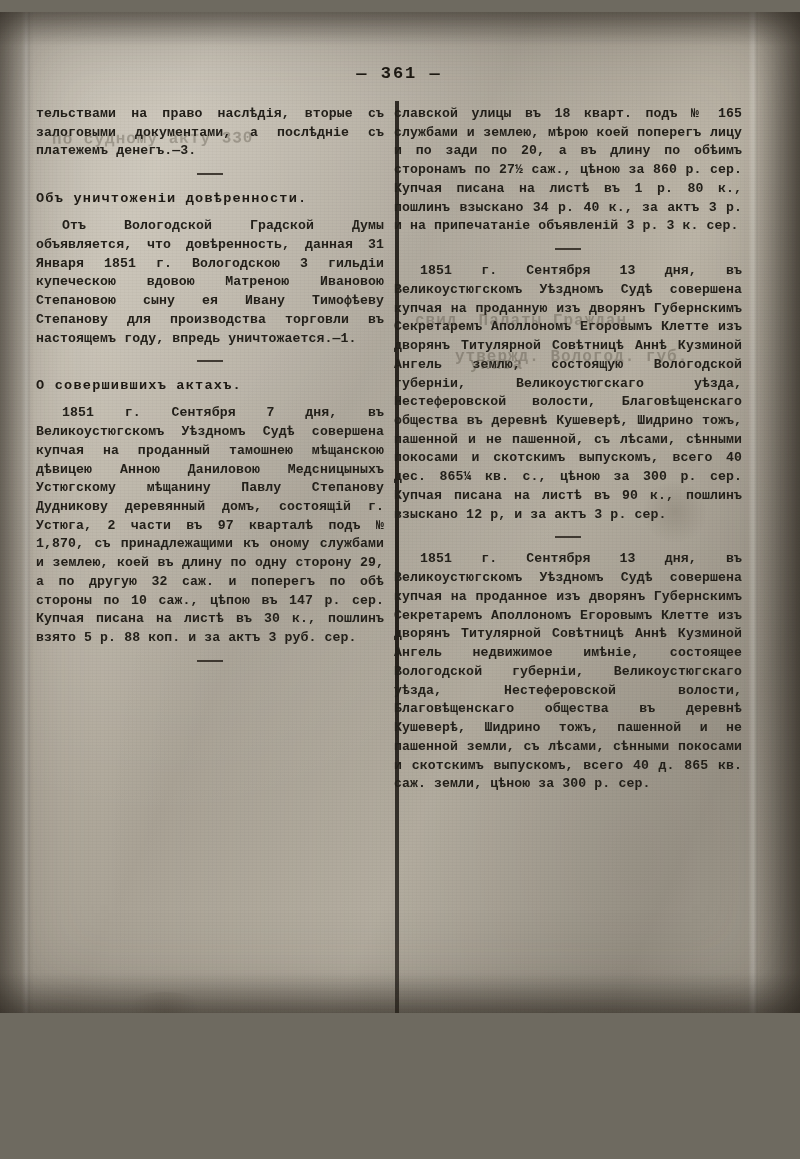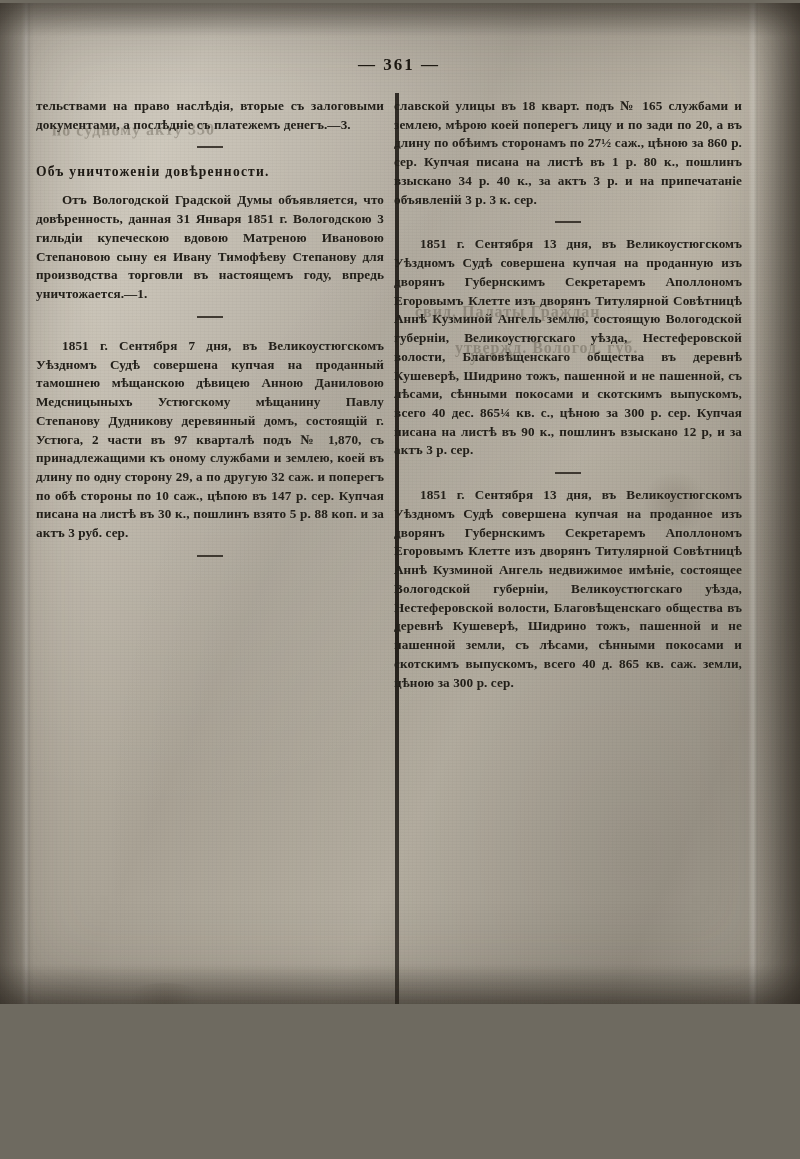--- a/index.html
+++ b/index.html
@@ -4,27 +4,27 @@
 <style>
   html, body {
     margin: 0;
     padding: 0;
     background: #6e6a60;
   }
   .page {
     position: relative;
     width: 800px;
     height: 1001px;
-    margin: 3px auto;
+    margin: 12px auto;
     background:
       radial-gradient(ellipse at 20% 15%, rgba(255,255,255,0.18), rgba(255,255,255,0) 55%),
       radial-gradient(ellipse at 80% 85%, rgba(0,0,0,0.10), rgba(0,0,0,0) 60%),
       linear-gradient(115deg, #b9b2a4 0%, #c3bcae 18%, #aaa396 42%, #bdb6a8 63%, #a59e91 85%, #b4ad9f 100%);
     overflow: hidden;
-    font-family: Liberation Serif, serif;
+    font-family: Liberation Mono, monospace;
     color: #241f1a;
   }
   
   .grain {
     position: absolute;
     inset: 0;
     pointer-events: none;
     background-image:
       repeating-linear-gradient(0deg, rgba(0,0,0,0.035) 0px, rgba(0,0,0,0.035) 1px, rgba(255,255,255,0.02) 1px, rgba(255,255,255,0.02) 3px),
       repeating-linear-gradient(90deg, rgba(0,0,0,0.028) 0px, rgba(0,0,0,0.028) 1px, rgba(255,255,255,0.015) 1px, rgba(255,255,255,0.015) 4px);
@@ -180,20 +180,21 @@
 
         <div class="rule small"></div>
 
         <h3 class="sect">Объ уничтоженіи довѣренности.</h3>
         <div class="gap-sm"></div>
 
         <p class="par">Отъ Вологодской Градской Думы объявляется, что довѣренность, данная 31 Января 1851 г. Вологодскою 3 гильдіи купеческою вдовою Матреною Ивановою Степановою сыну ея Ивану Тимофѣеву Степанову для производства торговли въ настоящемъ году, впредь уничтожается.—1.</p>
 
         <div class="rule small"></div>
 
+        <h3 class="sect">О совершившихъ актахъ.</h3>
         <div class="gap-sm"></div>
 
         <p class="par">1851 г. Сентября 7 дня, въ Великоустюгскомъ Уѣздномъ Судѣ совершена купчая на проданный тамошнею мѣщанскою дѣвицею Анною Даниловою Медсницыныхъ Устюгскому мѣщанину Павлу Степанову Дудникову деревянный домъ, состоящій г. Устюга, 2 части въ 97 кварталѣ подъ № 1,870, съ принадлежащими къ оному службами и землею, коей въ длину по одну сторону 29, а по другую 32 саж. и поперегъ по обѣ стороны по 10 саж., цѣпою въ 147 р. сер. Купчая писана на листѣ въ 30 к., пошлинъ взято 5 р. 88 коп. и за актъ 3 руб. сер.</p>
 
         <div class="rule small"></div>
 
       </div>
 
       <div class="col">
         <p class="par noindent">славской улицы въ 18 кварт. подъ № 165 службами и землею, мѣрою коей поперегъ лицу и по зади по 20, а въ длину по обѣимъ сторонамъ по 27½ саж., цѣною за 860 р. сер. Купчая писана на листѣ въ 1 р. 80 к., пошлинъ взыскано 34 р. 40 к., за актъ 3 р. и на припечатаніе объявленій 3 р. 3 к. сер.</p>

